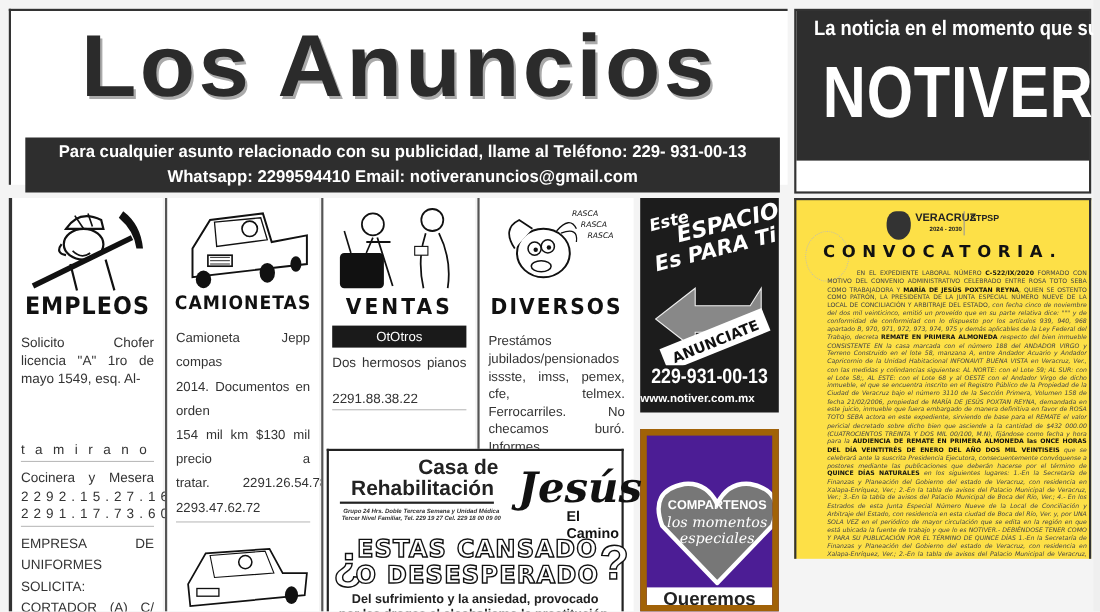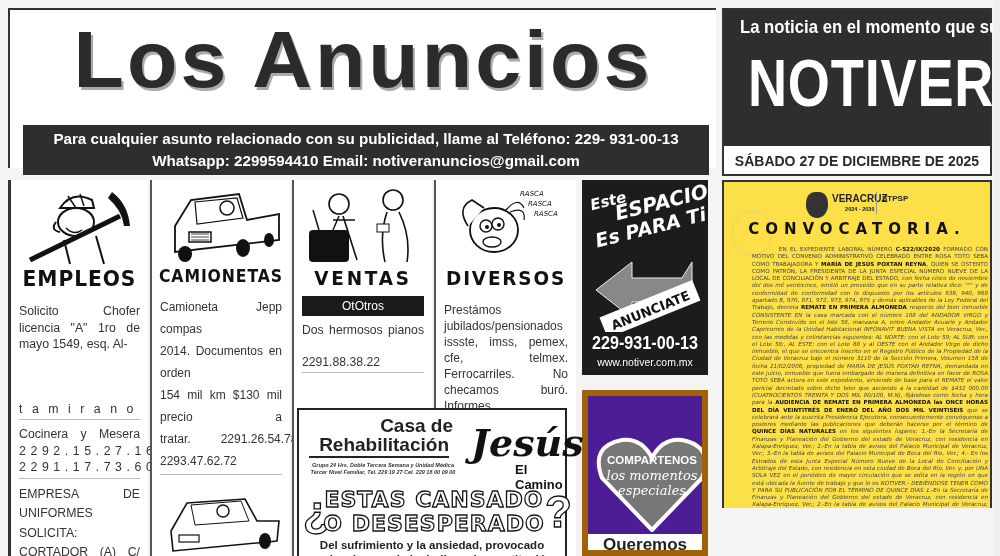--- a/index.html
+++ b/index.html
@@ -64,21 +64,21 @@
   }
 
   
   .espacio-ad {
     position: absolute; left: 582px; top: 180px; width: 126px; height: 195px; background: #1c1c1c; color: #fff;
     overflow: hidden;
   }
   .esp-line { font-family: "DejaVu Sans", sans-serif; font-weight: 900; font-style: italic; transform: rotate(-14deg); white-space: nowrap; position: absolute; }
   .esp-arrow { position: absolute; left: 10px; top: 78px; width: 110px; height: 74px; }
   .esp-phone { position: absolute; left: 0; top: 152px; width: 100%; text-align: center; font-weight: 900; font-size: 19px; transform: scaleX(0.85); }
-  .esp-url { position: absolute; left: 0; top: 176px; width: 100%; text-align: center; font-weight: normal; font-size: 10.5px; }
+  .esp-url { position: absolute; left: 0; top: 176px; width: 100%; text-align: left; font-weight: bold; font-size: 10.5px; }
 
   
   .compart-ad {
     position: absolute; left: 582px; top: 390px; width: 126px; height: 166px; background: #4c1d95; overflow: hidden;
     border: 6px solid #a16207;
   }
   .heart { position: absolute; left: 8px; top: 40px; width: 112px; height: 96px; }
   .heart-txt { position: absolute; left: 8px; top: 58px; width: 112px; text-align: center; color: #fff; }
   .heart-t1 { font-weight: bold; font-size: 11.5px; }
   .heart-t2 { font-family: "DejaVu Serif", serif; font-style: italic; font-size: 13px; line-height: 15px; margin-top: 2px; }
@@ -135,21 +135,20 @@
     <div>Para cualquier asunto relacionado con su publicidad, llame al  Teléfono: 229- 931-00-13</div>
     <div>Whatsapp: 2299594410 Email: notiveranuncios@gmail.com</div>
   </div>
 </div>
 
 <div class="hdr-right">
   <div class="nv-box">
     <div class="nv-slogan">La noticia en el momento que sucede</div>
     <div class="nv-name">NOTIVER</div>
   </div>
-  <div class="nv-date">SÁBADO 27 DE DICIEMBRE DE 2025</div>
 </div>
 
 <div class="col col1">
   <div class="art">
     <svg width="120" height="80" viewBox="0 0 120 80">
       <path d="M40 22 Q52 4 72 14 L74 22 Z" fill="#fff" stroke="#111" stroke-width="2"></path>
       <path d="M48 10 L56 22 M60 8 L64 20" stroke="#111" stroke-width="1.5"></path>
       <ellipse cx="56" cy="36" rx="18" ry="14" fill="#fff" stroke="#111" stroke-width="2"></ellipse>
       <path d="M36 36 Q30 44 40 46" fill="none" stroke="#111" stroke-width="2"></path>
       <path d="M46 42 Q54 50 62 44" fill="none" stroke="#111" stroke-width="1.5"></path>

